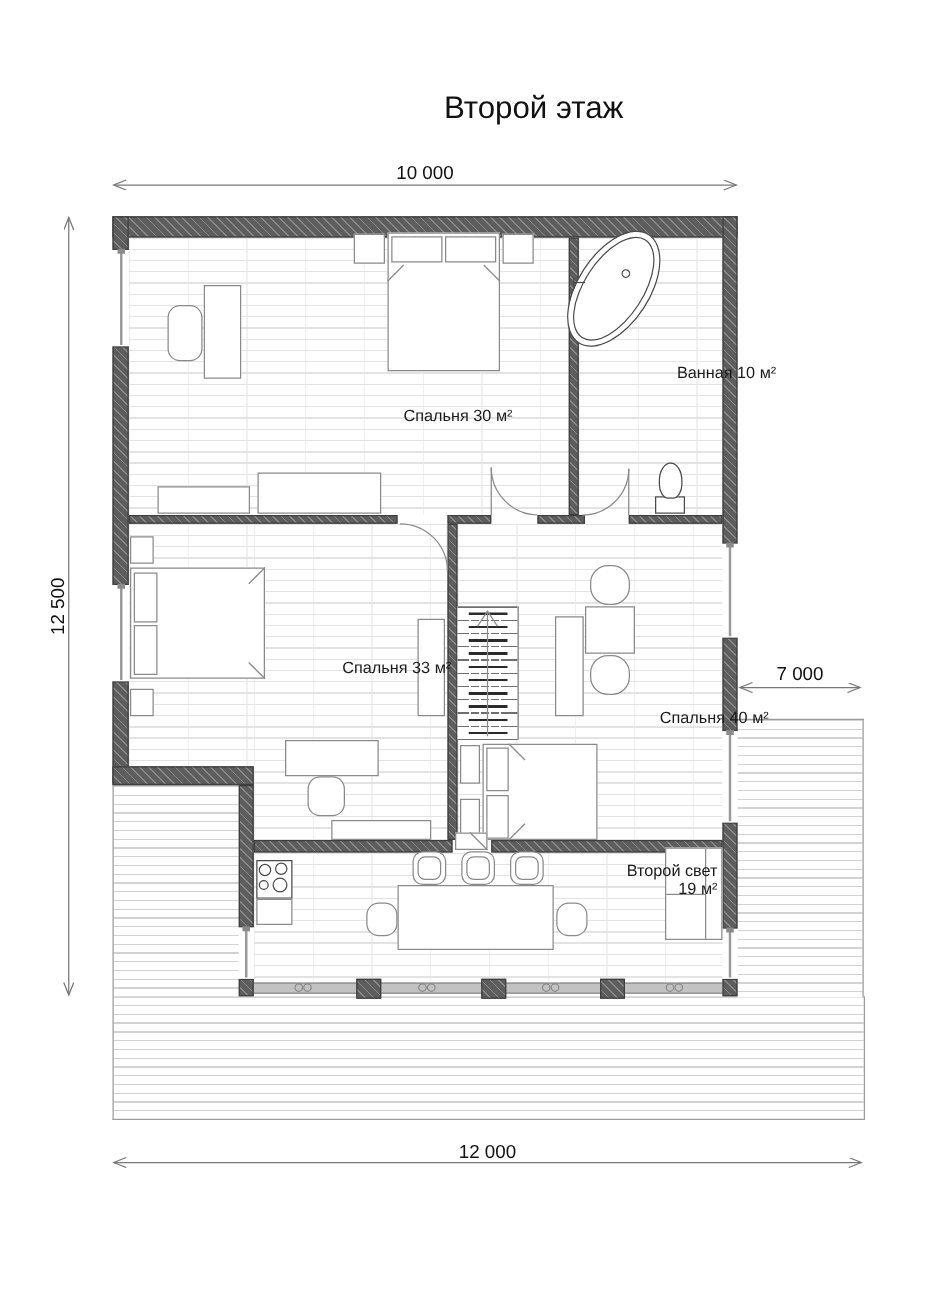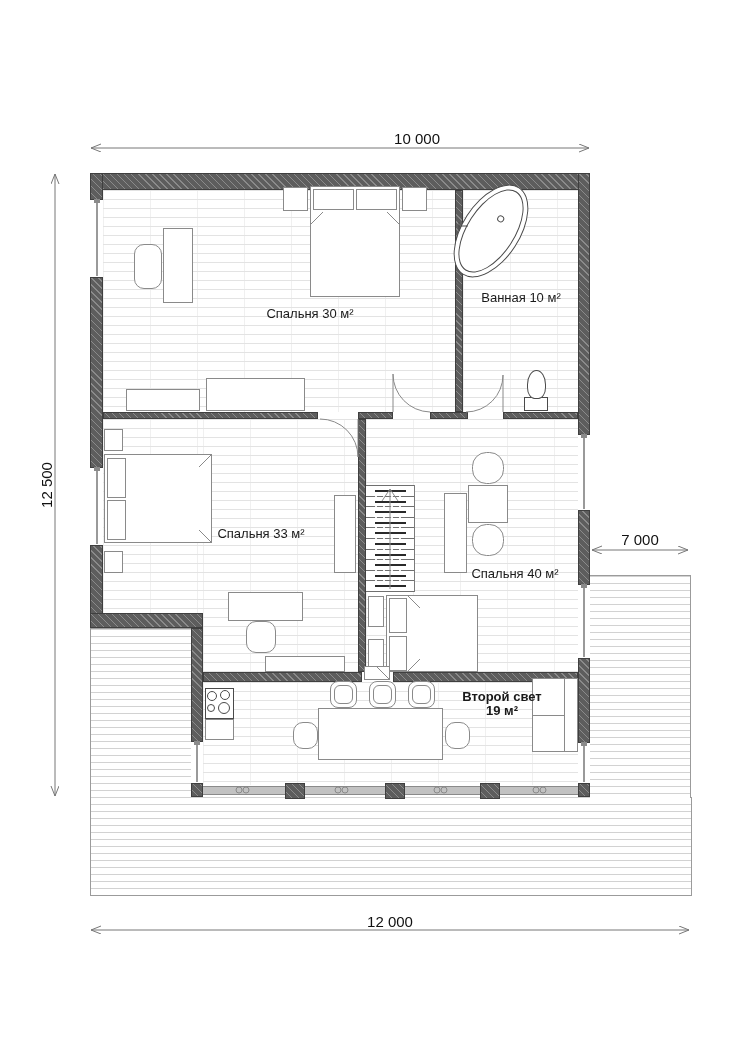--- a/index.html
+++ b/index.html
@@ -48,34 +48,35 @@
     position:absolute;left:366px;top:485px;width:49px;height:107px;
     border-right:1px solid #7a7a7a;box-sizing:border-box;background-color:#fff;
     background-image:repeating-linear-gradient(to bottom, #6f6f6f 0 1px, rgba(0,0,0,0) 1px 10.6px);
   }
   .stair-dash{
     position:absolute;left:375px;top:490px;width:31px;height:100px;
     background-image:repeating-linear-gradient(to bottom, #2a2a2a 0 2px, rgba(0,0,0,0) 2px 10.6px),
                      repeating-linear-gradient(to right, rgba(255,255,255,.9) 0 2px, rgba(0,0,0,0) 2px 8px);
   }
   
-  .rlabel{position:absolute;text-align:center;font-size:13px;line-height:1.1;color:var(--c-text);white-space:nowrap;}
+  .rlabel{position:absolute;text-align:right;font-size:13px;line-height:1.1;color:var(--c-text);white-space:nowrap;}
   .dlabel{position:absolute;text-align:center;font-size:15px;color:#111;}
   .title{position:absolute;left:227px;top:72px;width:400px;text-align:center;font-size:25px;color:#111;}
   .rot{transform:rotate(-90deg);}
   svg.overlay{position:absolute;left:0;top:0;pointer-events:none;}
   .dim-line{stroke:var(--c-dim);stroke-width:1;fill:none;}
   .thin{stroke:#8a8a8a;stroke-width:1;fill:none;}
   .dark{stroke:#4a4a4a;stroke-width:1;fill:none;}
 </style>
 </head>
 <body>
 
 <div id="canvas">
 
+  <div class="title">Второй этаж</div>
 
   <div class="deck" style="left:90px;top:628px;width:101px;height:169px;border-left:1px solid #9b9b9b;border-top:1px solid #9b9b9b;"></div>
   <div class="deck" style="left:90px;top:797px;width:600px;height:98px;border-left:1px solid #9b9b9b;border-bottom:1px solid #9b9b9b;border-right:1px solid #9b9b9b;"></div>
   <div class="deck" style="left:590px;top:575px;width:100px;height:222px;border-top:1px solid #9b9b9b;border-right:1px solid #9b9b9b;"></div>
 
   <div class="floor" style="left:103px;top:190px;width:352px;height:222px;"></div>
   <div class="floor" style="left:463px;top:190px;width:115px;height:222px;"></div>
   <div class="floor" style="left:103px;top:419px;width:100px;height:194px;"></div>
   <div class="floor" style="left:203px;top:419px;width:155px;height:253px;"></div>
   <div class="floor" style="left:366px;top:419px;width:212px;height:253px;"></div>
@@ -168,30 +169,30 @@
       <i></i>
     </div>
   <div class="furn round" style="left:293px;top:722px;width:25px;height:27px;"></div>
   <div class="furn round" style="left:445px;top:722px;width:25px;height:27px;"></div>
   <div class="furn" style="left:532px;top:678px;width:46px;height:74px;">
       <i class="sofa-back"></i>
       <i class="sofa-div"></i>
     </div>
   <div class="furn" style="left:364px;top:666px;width:26px;height:14px;"></div>
 
-  <div class="rlabel" style="left:210px;top:307px;width:200px;">Спальня 30 м²</div>
+  <div class="rlabel" style="left:210px;top:326px;width:200px;">Спальня 30 м²</div>
   <div class="rlabel" style="left:421px;top:291px;width:200px;">Ванная 10 м²</div>
   <div class="rlabel" style="left:161px;top:527px;width:200px;">Спальня 33 м²</div>
   <div class="rlabel" style="left:415px;top:567px;width:200px;">Спальня 40 м²</div>
-  <div class="rlabel" style="left:402px;top:690px;width:200px;font-weight:bold;">
+  <div class="rlabel" style="left:374px;top:690px;width:200px;">
     <div>Второй свет</div>
     <div>19 м²</div>
   </div>
 
-  <div class="dlabel" style="left:240px;top:130px;width:200px;text-align:right;">10 000</div>
+  <div class="dlabel" style="left:240px;top:130px;width:200px;">10 000</div>
   <div class="dlabel rot" style="left:6px;top:477px;width:80px;height:16px;">12 500</div>
   <div class="dlabel" style="left:560px;top:531px;width:160px;">7 000</div>
   <div class="dlabel" style="left:290px;top:913px;width:200px;">12 000</div>
 
   <svg class="overlay" width="744" height="1051" viewBox="0 0 744 1051">
     <defs>
       <marker id="arr" markerWidth="14" markerHeight="10" refX="11" refY="4" orient="auto-start-reverse" markerUnits="userSpaceOnUse">
         <path d="M1,0 L11,4 L1,8" fill="none" stroke="#777777"></path>
       </marker>
     </defs>

